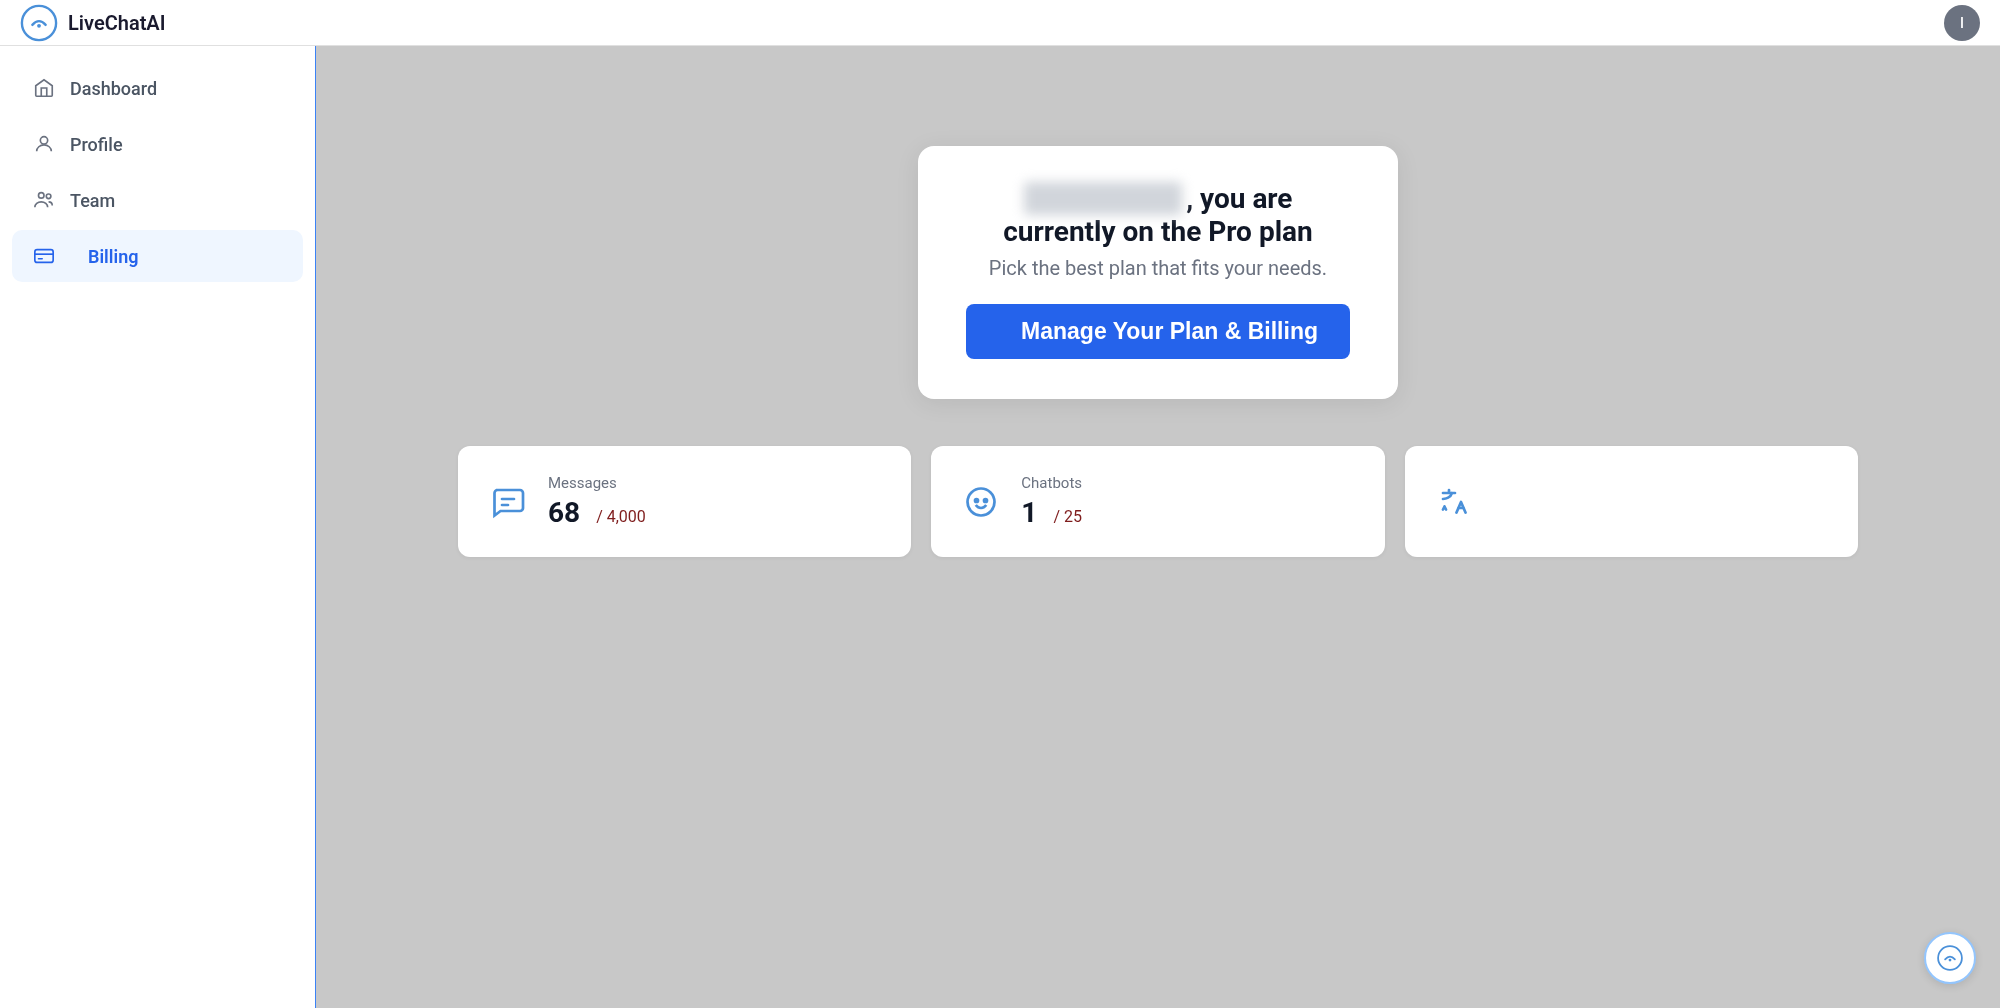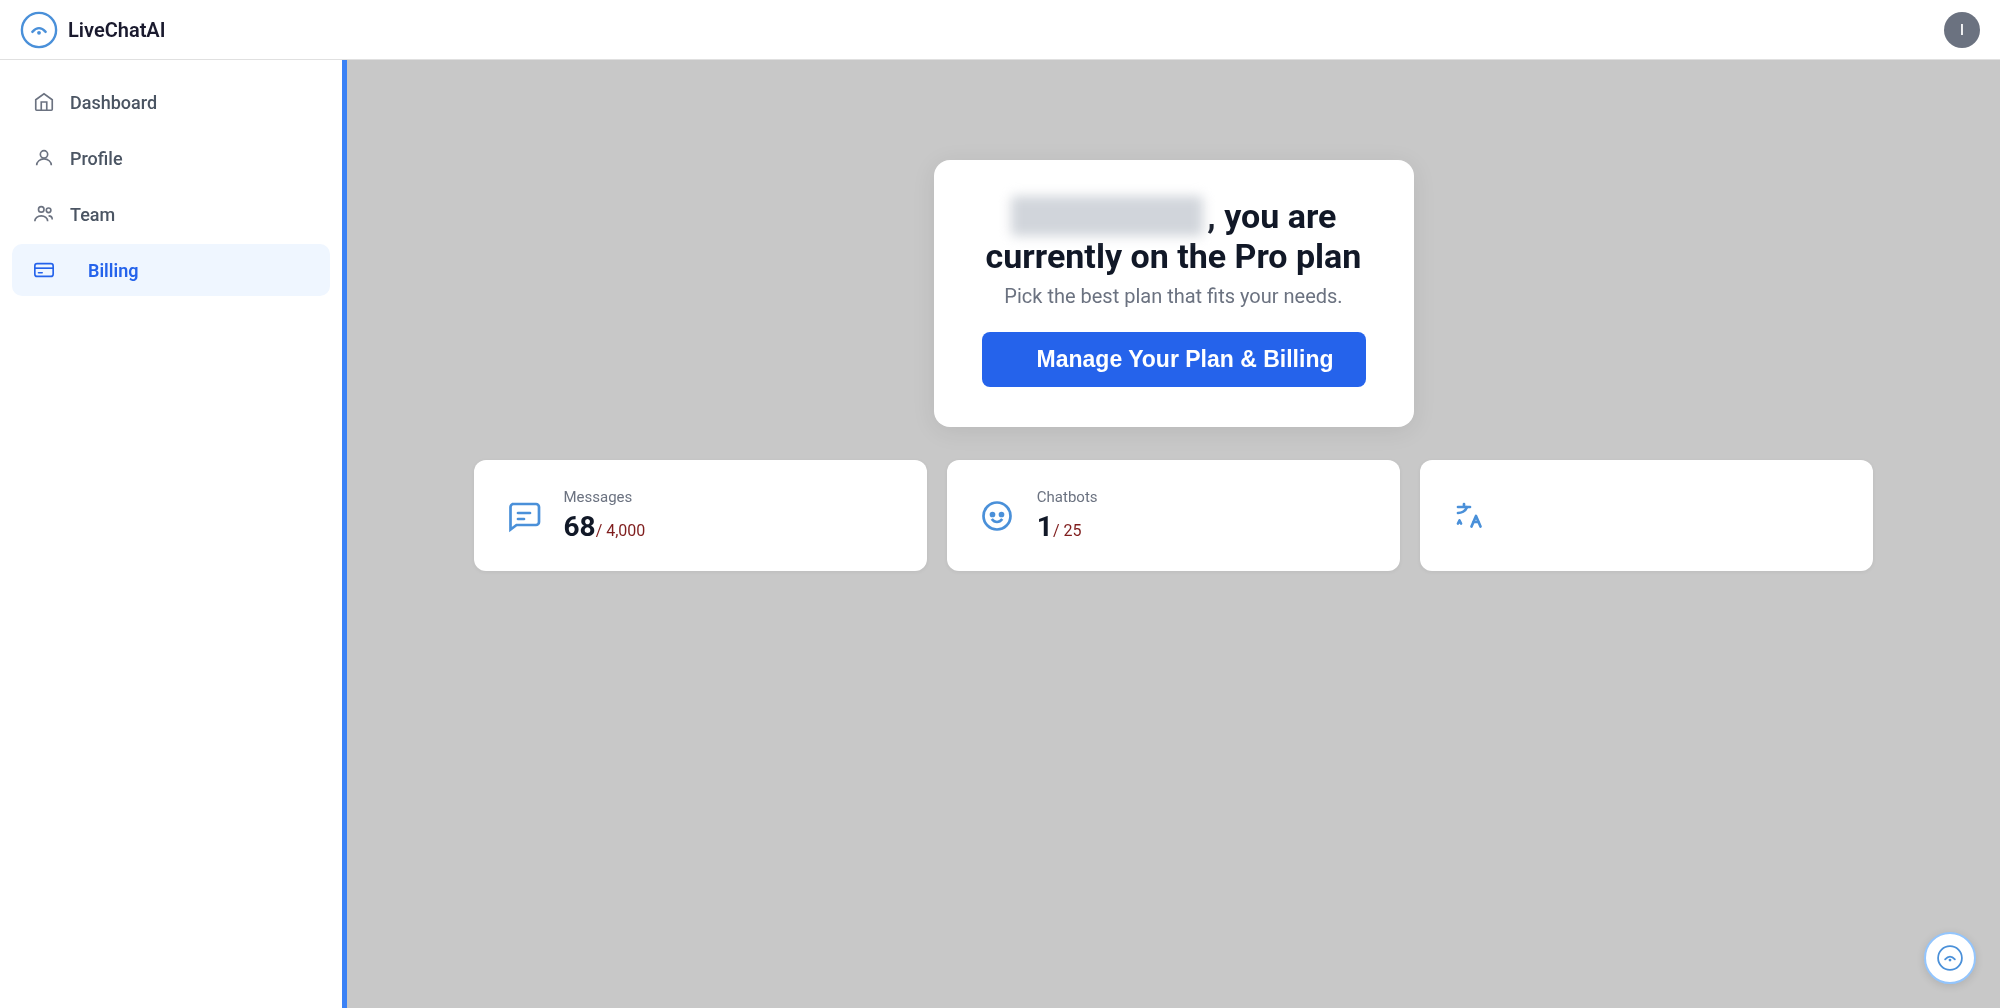--- a/index.html
+++ b/index.html
@@ -13,21 +13,21 @@
       background-color: #c8c8c8;
       width: 2000px;
       height: 1008px;
       overflow: hidden;
       display: flex;
       flex-direction: column;
     }
 
     
     .header {
-      height: 60px;
+      height: 46px;
       background-color: #ffffff;
       border-bottom: 1px solid #e0e0e0;
       display: flex;
       align-items: center;
       justify-content: space-between;
       padding: 0 20px;
       flex-shrink: 0;
       z-index: 10;
     }
 
@@ -64,23 +64,23 @@
 
     
     .main-layout {
       display: flex;
       flex: 1;
       overflow: hidden;
     }
 
     
     .sidebar {
-      width: 347px;
+      width: 316px;
       background-color: #ffffff;
-      border-right: 5px solid #3b82f6;
+      border-right: 1px solid #3b82f6;
       padding: 16px 12px;
       flex-shrink: 0;
     }
 
     .nav-item {
       display: flex;
       align-items: center;
       gap: 14px;
       padding: 14px 20px;
       border-radius: 10px;
@@ -148,21 +148,21 @@
       width: 480px;
       box-shadow: 0 4px 24px rgba(0,0,0,0.08);
       position: absolute;
       top: 100px;
       left: 50%;
       transform: translateX(-50%);
       z-index: 5;
     }
 
     .plan-title {
-      font-size: 34px;
+      font-size: 28px;
       font-weight: 700;
       color: #111827;
       margin-bottom: 8px;
     }
 
     .plan-title .blurred {
       display: inline-block;
       background: #d1d5db;
       border-radius: 4px;
       color: transparent;
@@ -236,21 +236,21 @@
       font-weight: 400;
       margin-bottom: 4px;
     }
 
     .stat-value {
       font-size: 28px;
       font-weight: 700;
       color: #111827;
       display: flex;
       align-items: baseline;
-      gap: 0;
+      gap: 16px;
     }
 
     .stat-total {
       font-size: 16px;
       font-weight: 400;
       color: #7f1d1d;
     }
 
     
     .chat-button {

